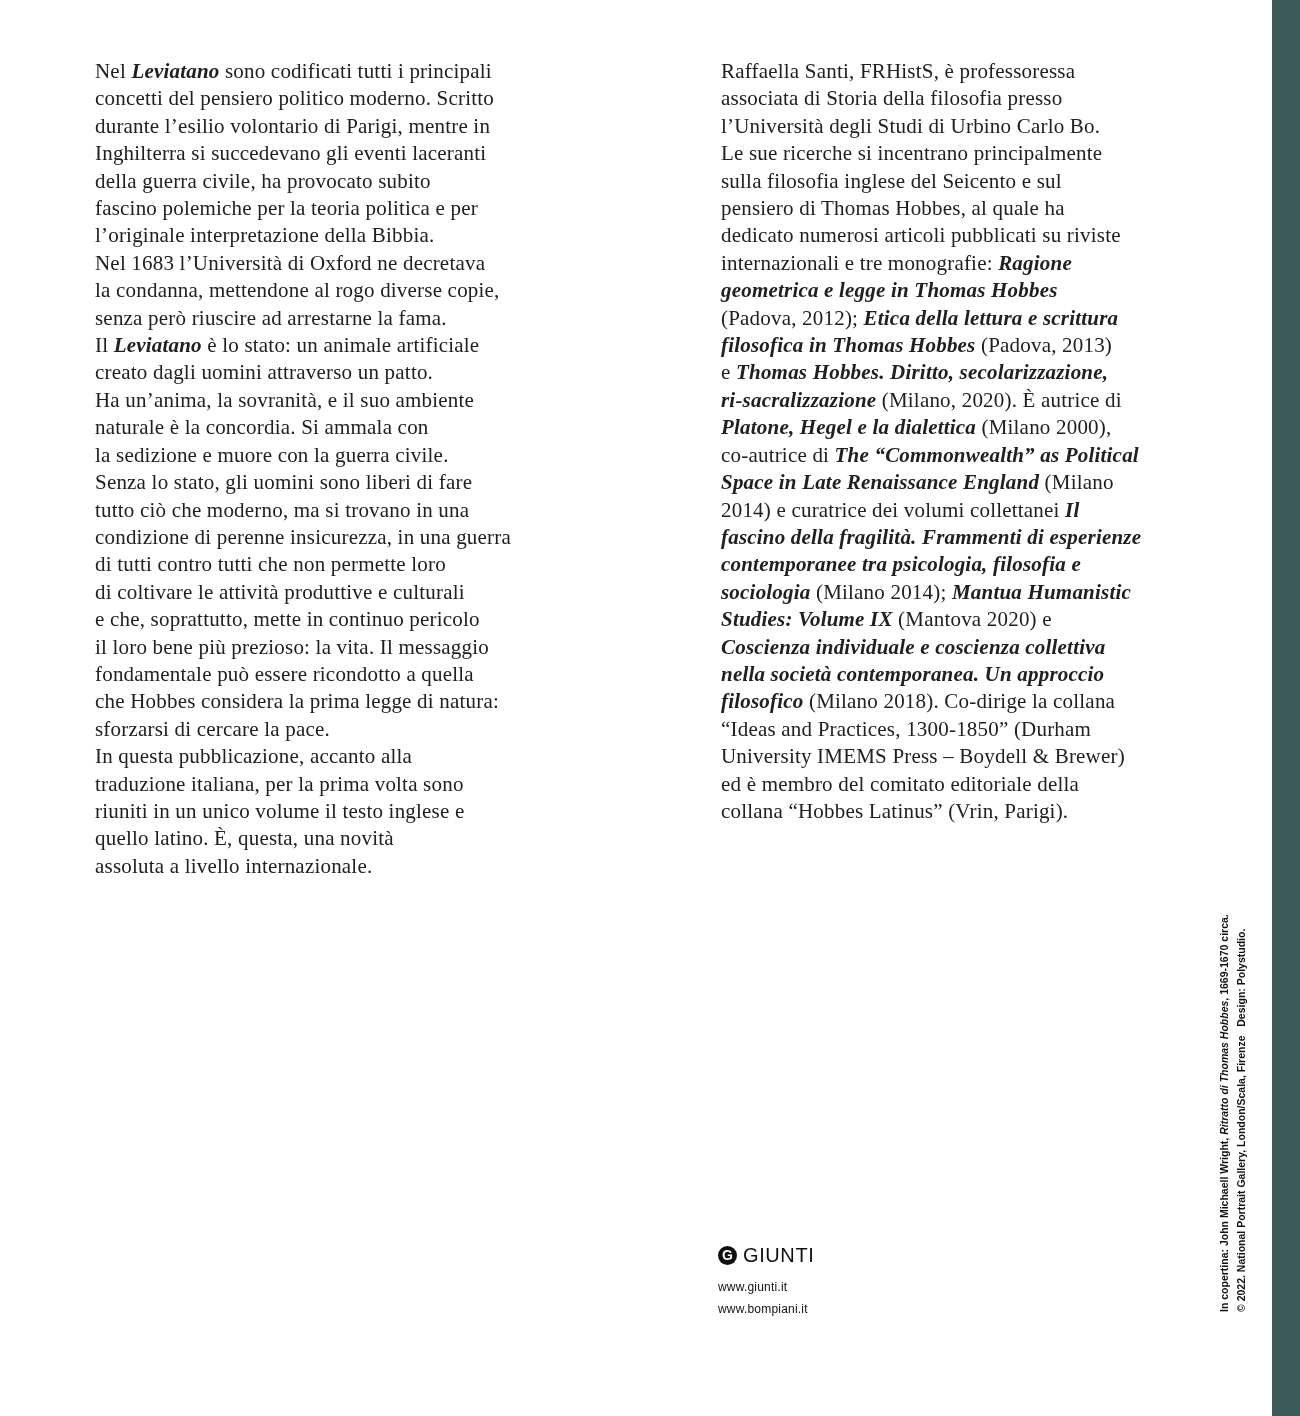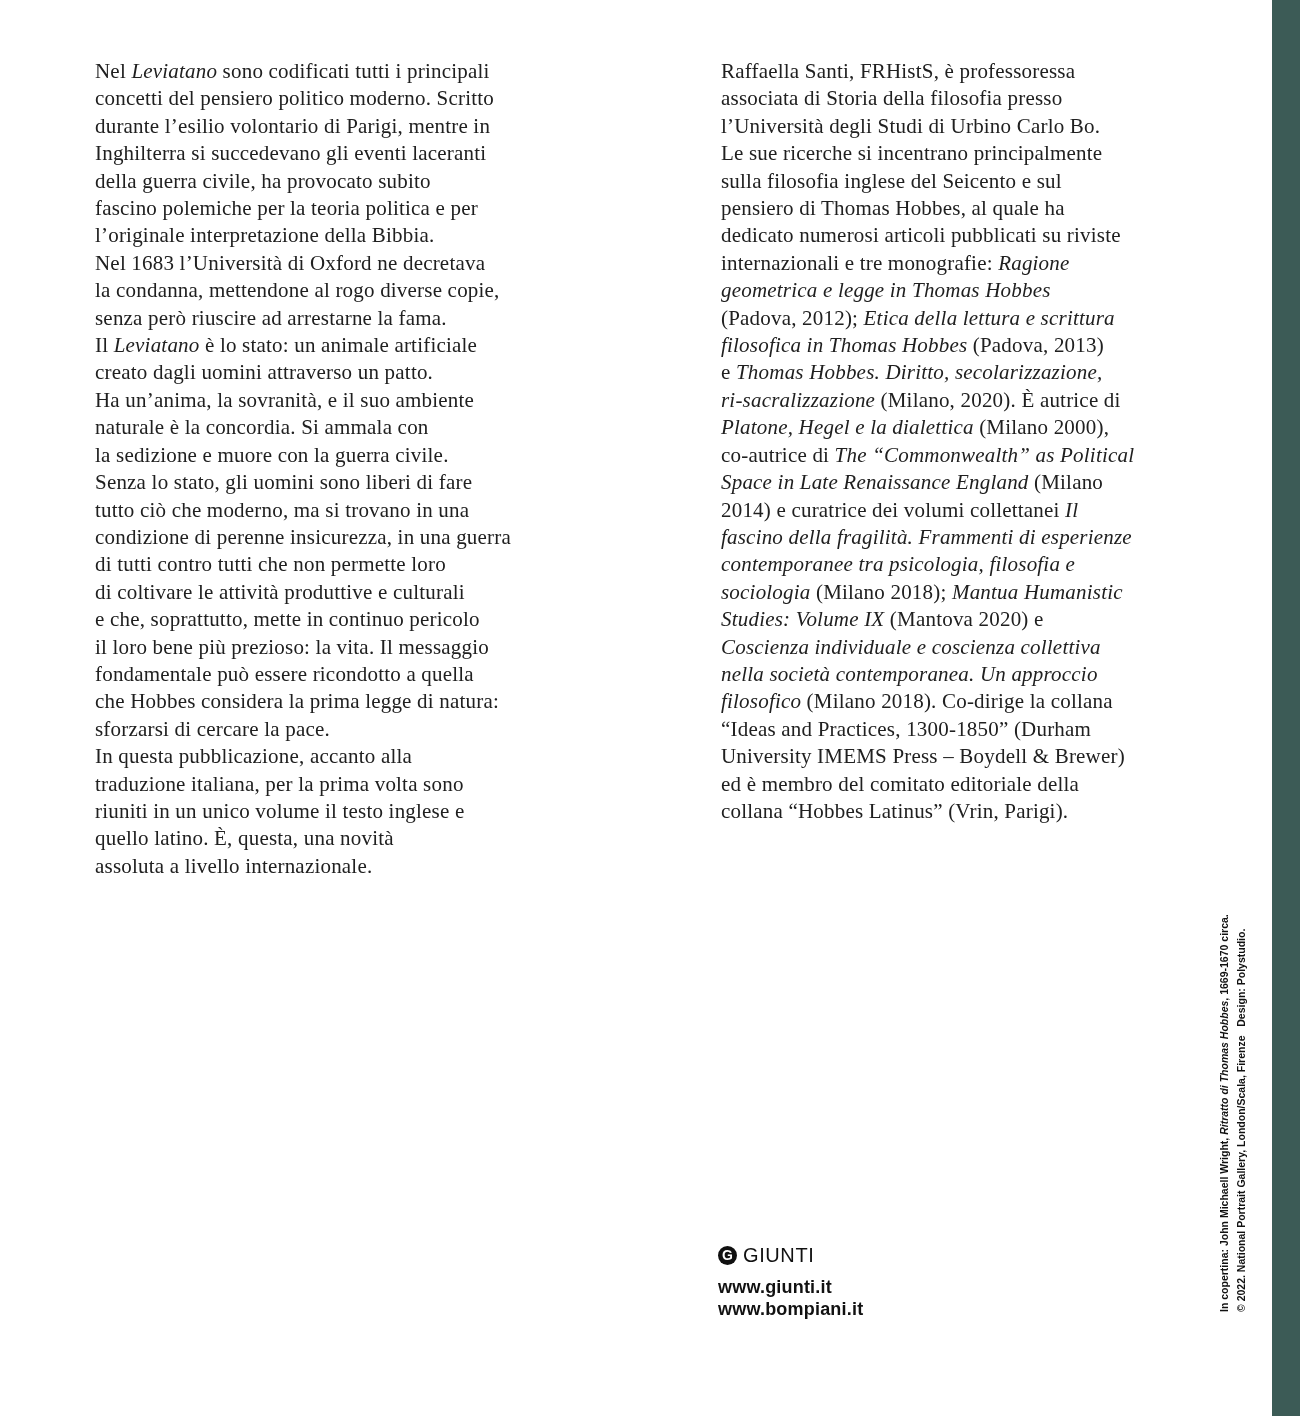--- a/index.html
+++ b/index.html
@@ -19,21 +19,21 @@
     position:absolute;
     top:58px;
     color:#202020;
     font-size:21px;
     line-height:27.4px;
     letter-spacing:0.2px;
   }
   .col-left{left:95px;width:520px;}
   .col-right{left:721px;width:490px;}
   .text-col .line{white-space:nowrap;}
-  .text-col .line em{font-style:italic;}
+  .text-col .line em{font-style:italic;font-weight:bold;}
   .publisher{
     position:absolute;
     left:718px;top:1243px;
     color:#111111;
     font-family:"Liberation Sans", sans-serif;
   }
   .brand-row{
     display:flex;align-items:center;gap:6px;
     height:24px;
   }
@@ -51,22 +51,22 @@
     font-family:"Liberation Sans", sans-serif;
     transform:translateY(-0.5px);
   }
   .brand-name{
     font-weight:normal;
     font-size:20px;
     letter-spacing:0.6px;
   }
   .sites{
     margin-top:9px;
-    font-weight:bold;
-    font-size:18px;
+    font-weight:normal;
+    font-size:12px;
     line-height:22px;
     letter-spacing:0.2px;
   }
   .vertical-credits{
     position:absolute;
     left:1216px;top:1312px;
     width:0;height:0;
   }
   .vertical-credits .rot{
     transform:rotate(-90deg);
@@ -133,21 +133,21 @@
       <div class="line"><span>(Padova, 2012); </span><em>Etica della lettura e scrittura</em></div>
       <div class="line"><em>filosofica in Thomas Hobbes</em><span> (Padova, 2013)</span></div>
       <div class="line"><span>e </span><em>Thomas Hobbes. Diritto, secolarizzazione,</em></div>
       <div class="line"><em>ri-sacralizzazione</em><span> (Milano, 2020). È autrice di</span></div>
       <div class="line"><em>Platone, Hegel e la dialettica</em><span> (Milano 2000),</span></div>
       <div class="line"><span>co-autrice di </span><em>The “Commonwealth” as Political</em></div>
       <div class="line"><em>Space in Late Renaissance England</em><span> (Milano</span></div>
       <div class="line"><span>2014) e curatrice dei volumi collettanei </span><em>Il</em></div>
       <div class="line"><em>fascino della fragilità. Frammenti di esperienze</em></div>
       <div class="line"><em>contemporanee tra psicologia, filosofia e</em></div>
-      <div class="line"><em>sociologia</em><span> (Milano 2018); </span><em>Mantua Humanistic</em></div>
+      <div class="line"><em>sociologia</em><span> (Milano 2014); </span><em>Mantua Humanistic</em></div>
       <div class="line"><em>Studies: Volume IX</em><span> (Mantova 2020) e</span></div>
       <div class="line"><em>Coscienza individuale e coscienza collettiva</em></div>
       <div class="line"><em>nella società contemporanea. Un approccio</em></div>
       <div class="line"><em>filosofico</em><span> (Milano 2018). Co-dirige la collana</span></div>
       <div class="line"><span>“Ideas and Practices, 1300-1850” (Durham</span></div>
       <div class="line"><span>University IMEMS Press – Boydell &amp; Brewer)</span></div>
       <div class="line"><span>ed è membro del comitato editoriale della</span></div>
       <div class="line"><span>collana “Hobbes Latinus” (Vrin, Parigi).</span></div>
     </div>
 

